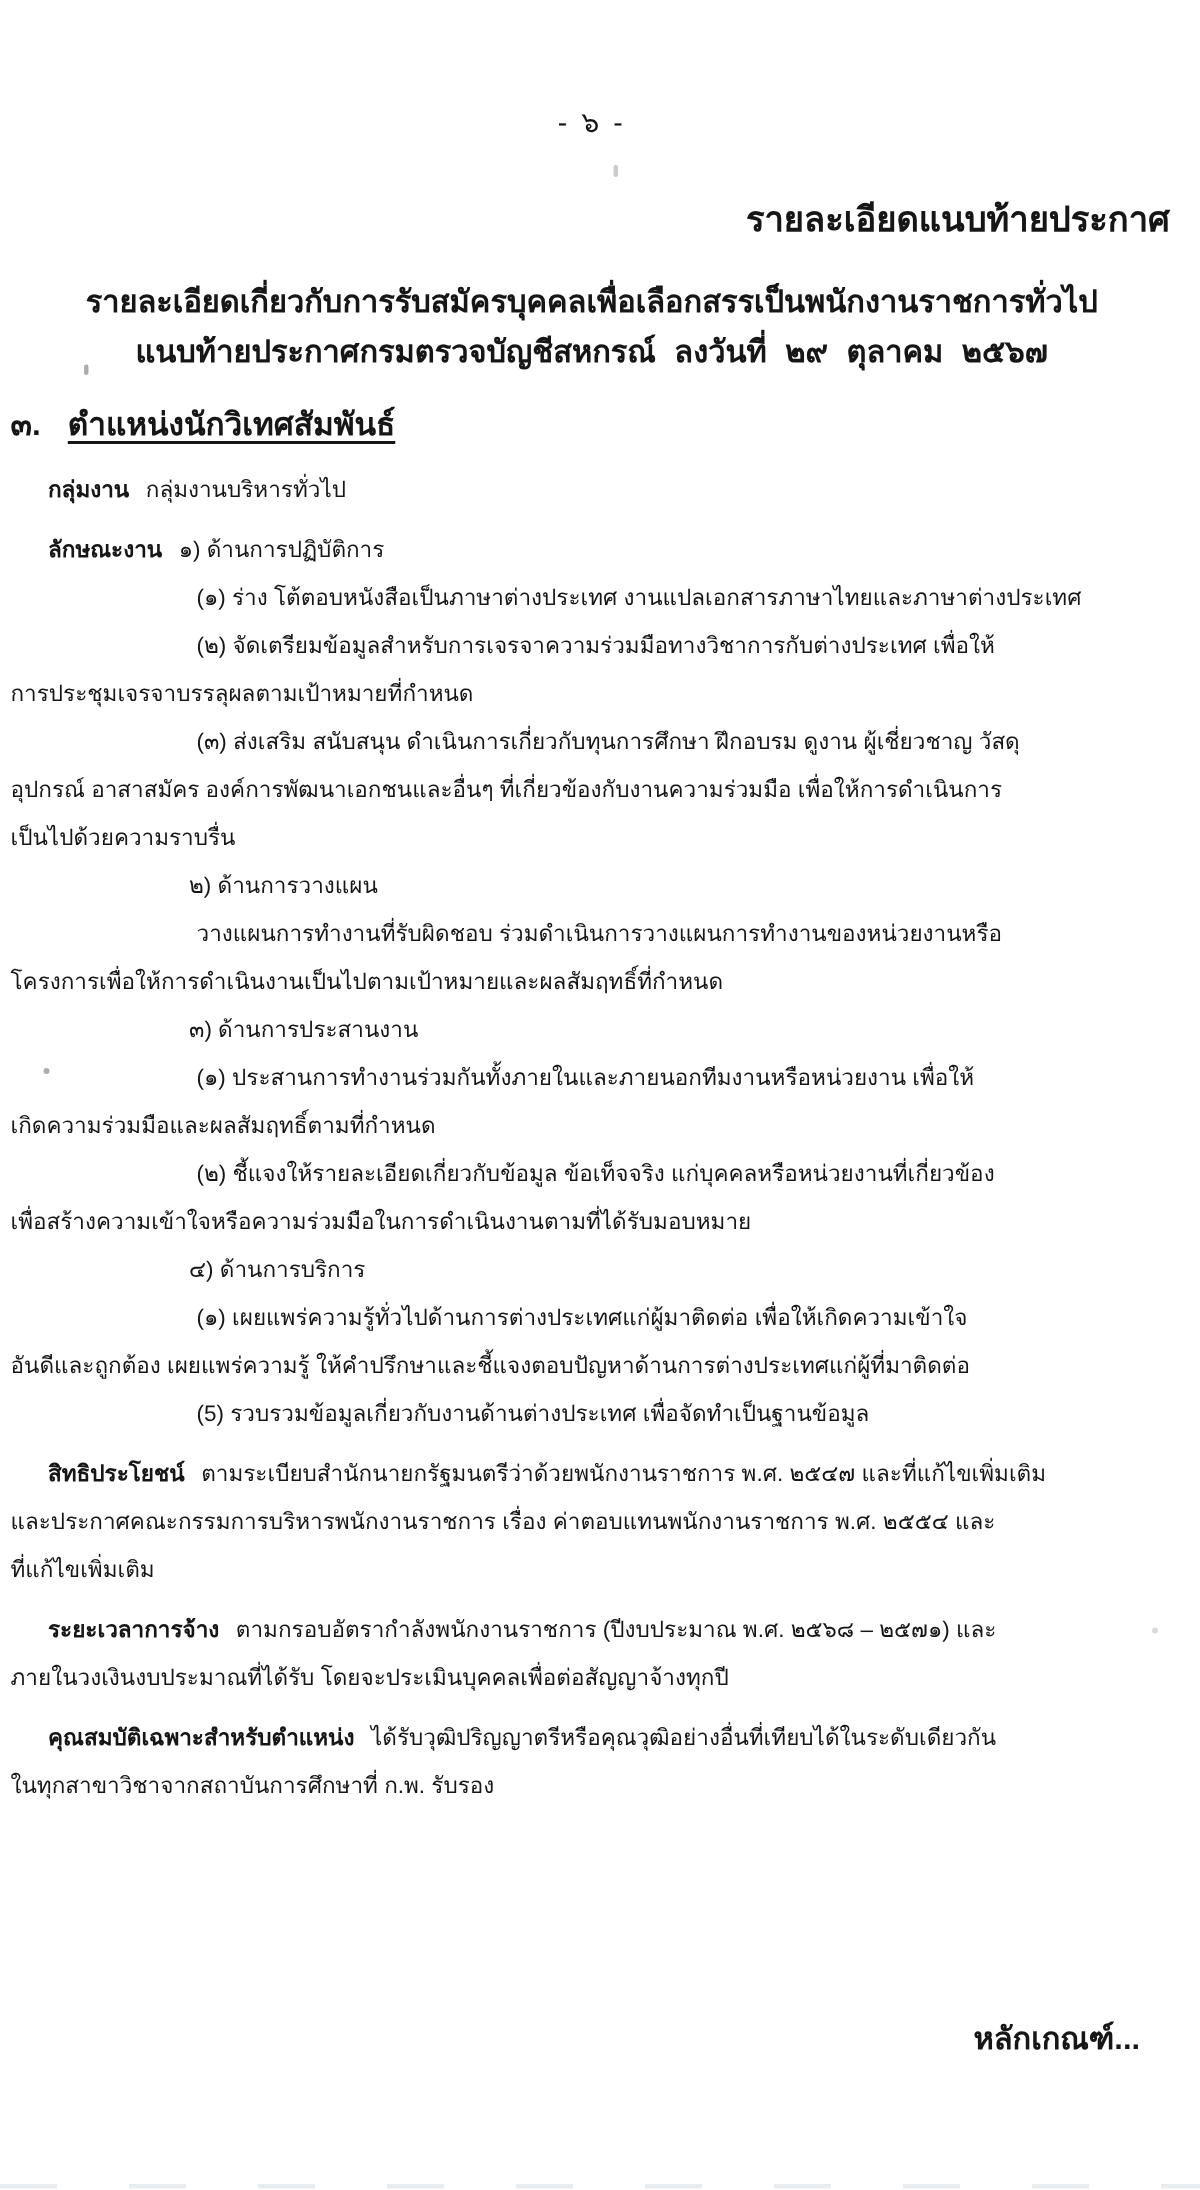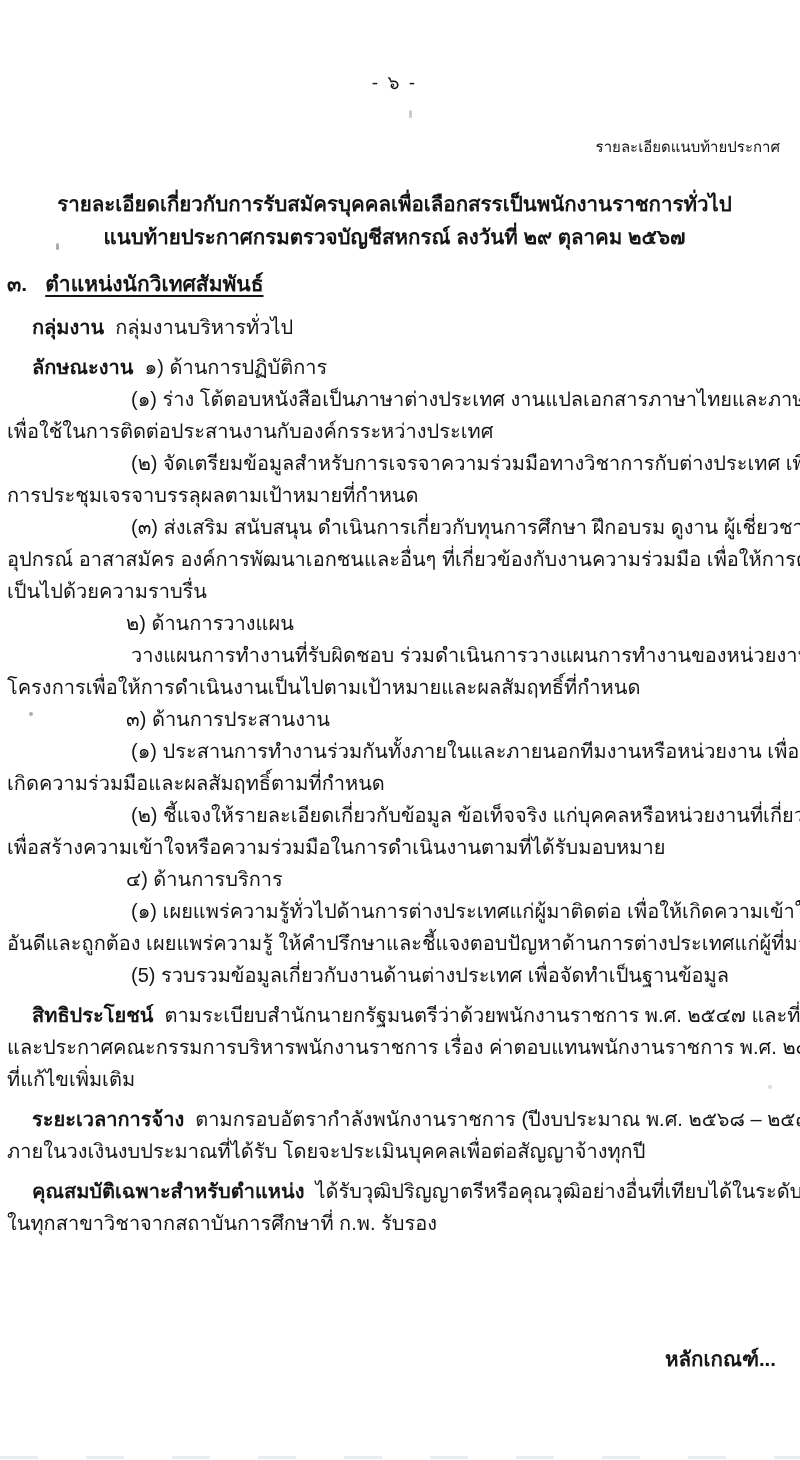--- a/index.html
+++ b/index.html
@@ -14,27 +14,27 @@
   .inner { padding:70px 18px 0 7px; }
 
   .page-number {
     text-align:center;
     font-size:19px;
     letter-spacing:2px;
     line-height:26px;
   }
   .annex-note {
     text-align:right;
-    font-weight:normal;
-    font-size:15px;
+    font-weight:bold;
+    font-size:23px;
     margin-top:37px;
     line-height:27px;
     padding-right:2px;
   }
-  .title-wrap { margin-top:27px; }
+  .title-wrap { margin-top:27px;font-family:Liberation Mono, monospace; }
   .title-line {
     text-align:center;
     font-weight:bold;
     font-size:20.5px;
     line-height:33px;
     white-space:nowrap;
   }
   .section-heading {
     margin-top:14px;
     font-weight:bold;
@@ -43,32 +43,32 @@
     white-space:nowrap;
   }
   .section-heading .sec-title {
     text-decoration:underline;
     text-underline-offset:4px;
     margin-left:18px;
   }
   .lines { margin-top:10px; }
   .line {
     line-height:32px;
-    font-size:20px;
+    font-size:15px;
     white-space:nowrap;
   }
   .line.lead   { padding-left:25px; margin-top:8px; }
   .line.sub    { padding-left:124px; }
   .line.subnum { padding-left:119px; }
   .lead-word   { font-weight:bold; margin-right:11px; }
 
   .continuation-note {
     position:absolute;
     top:1342px;
-    right:24px;
+    right:40px;
     font-weight:bold;
     font-size:20.5px;
   }
 
   
   .speck {
     position:absolute;
     background:#6a6a6a;
     border-radius:50%;
     opacity:.55;
@@ -103,21 +103,20 @@
     </div>
 
     <div class="section-heading">
       <span class="sec-num">๓.</span><span class="sec-title">ตำแหน่งนักวิเทศสัมพันธ์</span>
     </div>
 
     <div class="lines">
         <div class="line lead"><span class="lead-word">กลุ่มงาน</span><span>กลุ่มงานบริหารทั่วไป</span></div>
         <div class="line lead"><span class="lead-word">ลักษณะงาน</span><span>๑) ด้านการปฏิบัติการ</span></div>
         <div class="line sub"><span>(๑) ร่าง โต้ตอบหนังสือเป็นภาษาต่างประเทศ งานแปลเอกสารภาษาไทยและภาษาต่างประเทศ</span></div>
-        <div class="line m"><span>เพื่อใช้ในการติดต่อประสานงานกับองค์กรระหว่างประเทศ</span></div>
         <div class="line sub"><span>(๒) จัดเตรียมข้อมูลสำหรับการเจรจาความร่วมมือทางวิชาการกับต่างประเทศ เพื่อให้</span></div>
         <div class="line m"><span>การประชุมเจรจาบรรลุผลตามเป้าหมายที่กำหนด</span></div>
         <div class="line sub"><span>(๓) ส่งเสริม สนับสนุน ดำเนินการเกี่ยวกับทุนการศึกษา ฝึกอบรม ดูงาน ผู้เชี่ยวชาญ วัสดุ</span></div>
         <div class="line m"><span>อุปกรณ์ อาสาสมัคร องค์การพัฒนาเอกชนและอื่นๆ ที่เกี่ยวข้องกับงานความร่วมมือ เพื่อให้การดำเนินการ</span></div>
         <div class="line m"><span>เป็นไปด้วยความราบรื่น</span></div>
         <div class="line subnum"><span>๒) ด้านการวางแผน</span></div>
         <div class="line sub"><span>วางแผนการทำงานที่รับผิดชอบ ร่วมดำเนินการวางแผนการทำงานของหน่วยงานหรือ</span></div>
         <div class="line m"><span>โครงการเพื่อให้การดำเนินงานเป็นไปตามเป้าหมายและผลสัมฤทธิ์ที่กำหนด</span></div>
         <div class="line subnum"><span>๓) ด้านการประสานงาน</span></div>
         <div class="line sub"><span>(๑) ประสานการทำงานร่วมกันทั้งภายในและภายนอกทีมงานหรือหน่วยงาน เพื่อให้</span></div>

